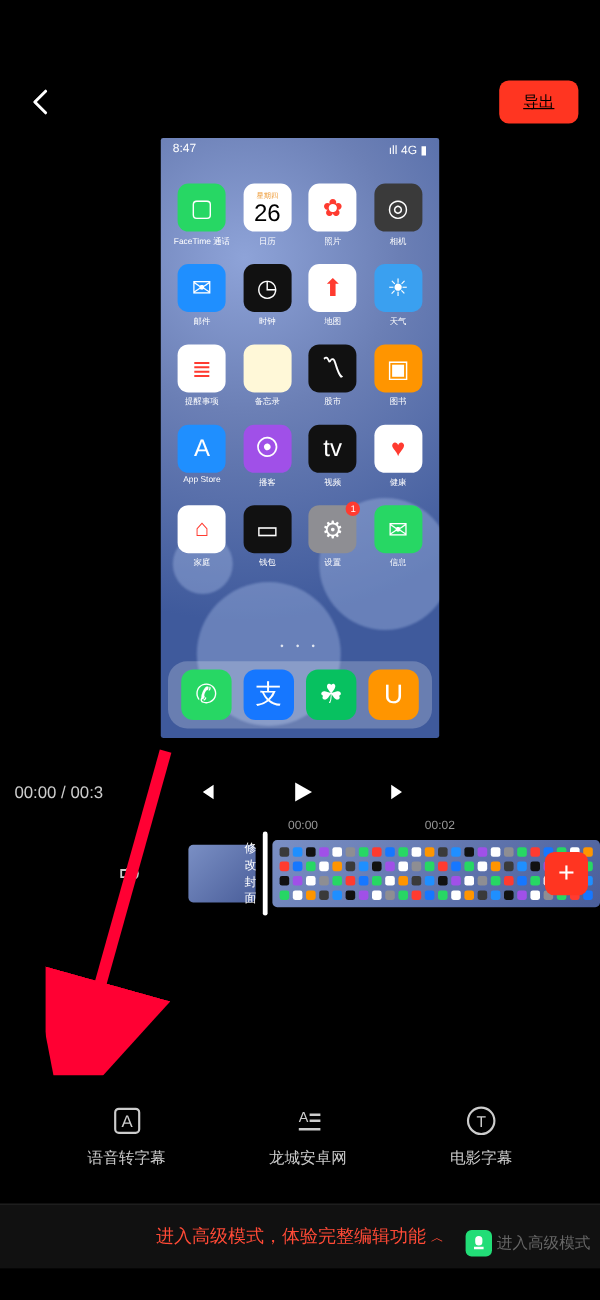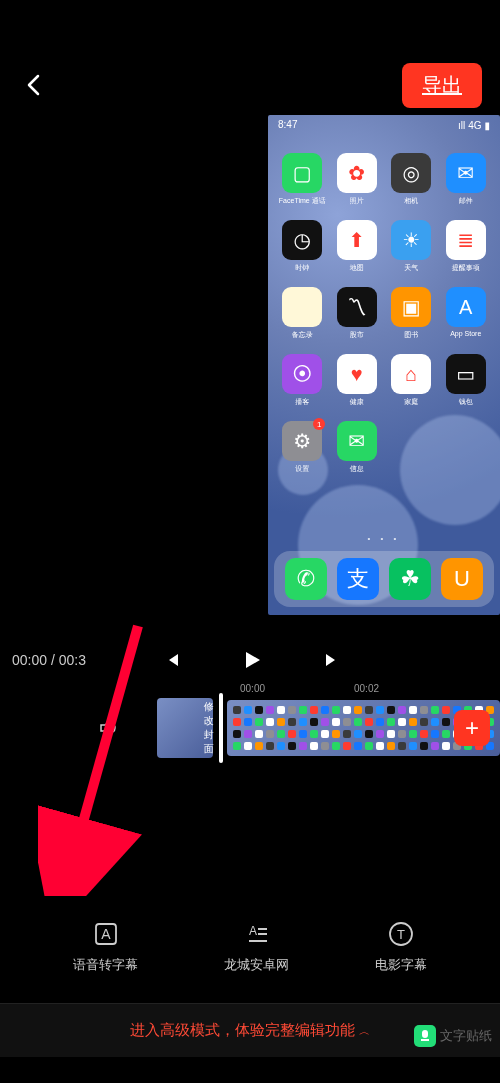--- a/index.html
+++ b/index.html
@@ -44,38 +44,38 @@
       font-size: 15px;
       color: #ddd;
       cursor: pointer;
       margin-right: 14px;
     }
     .res-pill svg { width: 16px; height: 16px; }
     .res-divider { width: 1px; height: 16px; background: #555; }
     .res-chevron { font-size: 10px; margin-left: 2px; color: #aaa; }
     .export-btn {
       background: #ff3521;
-      color: #ffffff;
+      color: #000000;
       border-radius: 8px;
       padding: 9px 20px;
-      font-size: 20px;
+      font-size: 13px;
       cursor: pointer;
       text-decoration: underline;
     }
 
     
     .preview-area {
       position: absolute;
       top: 115px;
       left: 0;
       right: 0;
       height: 508px;
       display: flex;
       align-items: flex-start;
-      justify-content: flex-end;
+      justify-content: center;
     }
     .phone-frame {
       width: 232px;
       height: 500px;
       background: radial-gradient(circle at 30% 20%, #8ea3d8 0%, #6b7fb5 30%, #3f5a9c 70%);
       border-radius: 2px;
       position: relative;
       overflow: hidden;
     }
     .bokeh {
@@ -157,21 +157,21 @@
       position: absolute;
       top: 700px; left: 0; right: 0;
       height: 56px;
       display: flex;
       align-items: center;
     }
     .sound-icon {
       width: 40px; margin-left: 90px; display: flex; justify-content: center; cursor: pointer;
     }
     .cover-thumb {
-      width: 56px; height: 60px; border-radius: 4px;
+      width: 56px; height: 48px; border-radius: 4px;
       background: linear-gradient(135deg,#7a8fc4,#4a5e9a);
       display: flex; align-items: center; justify-content: center;
       font-size: 10px; color: #fff; text-align: center;
       margin-left: 30px;
       cursor: pointer;
       padding-left: 47px;
     }
     .playhead {
       width: 4px; height: 70px; background: #fff; border-radius: 2px;
       margin-left: 6px; position: relative; top: 0;
@@ -264,20 +264,27 @@
           <span>4G</span>
           <span>▮</span>
       </span>
     </div>
     <div class="app-grid" id="app-grid">
         <div class="app-icon">
           <div class="ico" style="background:#27d764;color:#fff">▢</div>
           <div class="lbl">FaceTime 通话</div>
         </div>
         <div class="app-icon">
+          <div class="ico calendar-ico">
+            <div class="wd">星期四</div>
+            <div class="dn">26</div>
+          </div>
+          <div class="lbl">日历</div>
+        </div>
+        <div class="app-icon">
           <div class="ico" style="background:#ffffff;color:#ff3b30">✿</div>
           <div class="lbl">照片</div>
         </div>
         <div class="app-icon">
           <div class="ico" style="background:#3a3a3a;color:#fff">◎</div>
           <div class="lbl">相机</div>
         </div>
         <div class="app-icon">
           <div class="ico" style="background:#1f8fff;color:#fff">✉</div>
           <div class="lbl">邮件</div>
@@ -310,20 +317,24 @@
           <div class="ico" style="background:#ff9500;color:#fff">▣</div>
           <div class="lbl">图书</div>
         </div>
         <div class="app-icon">
           <div class="ico" style="background:#1f8fff;color:#fff">A</div>
           <div class="lbl">App Store</div>
         </div>
         <div class="app-icon">
           <div class="ico" style="background:#a050e8;color:#fff">⦿</div>
           <div class="lbl">播客</div>
+        </div>
+        <div class="app-icon">
+          <div class="ico" style="background:#111111;color:#fff">tv</div>
+          <div class="lbl">视频</div>
         </div>
         <div class="app-icon">
           <div class="ico" style="background:#ffffff;color:#ff3b30">♥</div>
           <div class="lbl">健康</div>
         </div>
         <div class="app-icon">
           <div class="ico" style="background:#ffffff;color:#ff3b30">⌂</div>
           <div class="lbl">家庭</div>
         </div>
         <div class="app-icon">
@@ -543,14 +554,14 @@
     <span>进入高级模式，体验完整编辑功能</span><span class="chev">︿</span>
   </div>
 </div>
 
 <div class="watermark">
   <div class="wm-logo">
     <svg width="14" height="14" viewBox="0 0 14 14">
         <path d="M7 1 a3 3 0 0 1 3 3 v2 a3 3 0 0 1 -6 0 v-2 a3 3 0 0 1 3 -3 M3 10 h8 v2 h-8z" fill="#fff"></path>
       </svg>
   </div>
-  <span>文字贴纸</span>
+  <span>进入高级模式</span>
 </div>
 
 </body></html>

